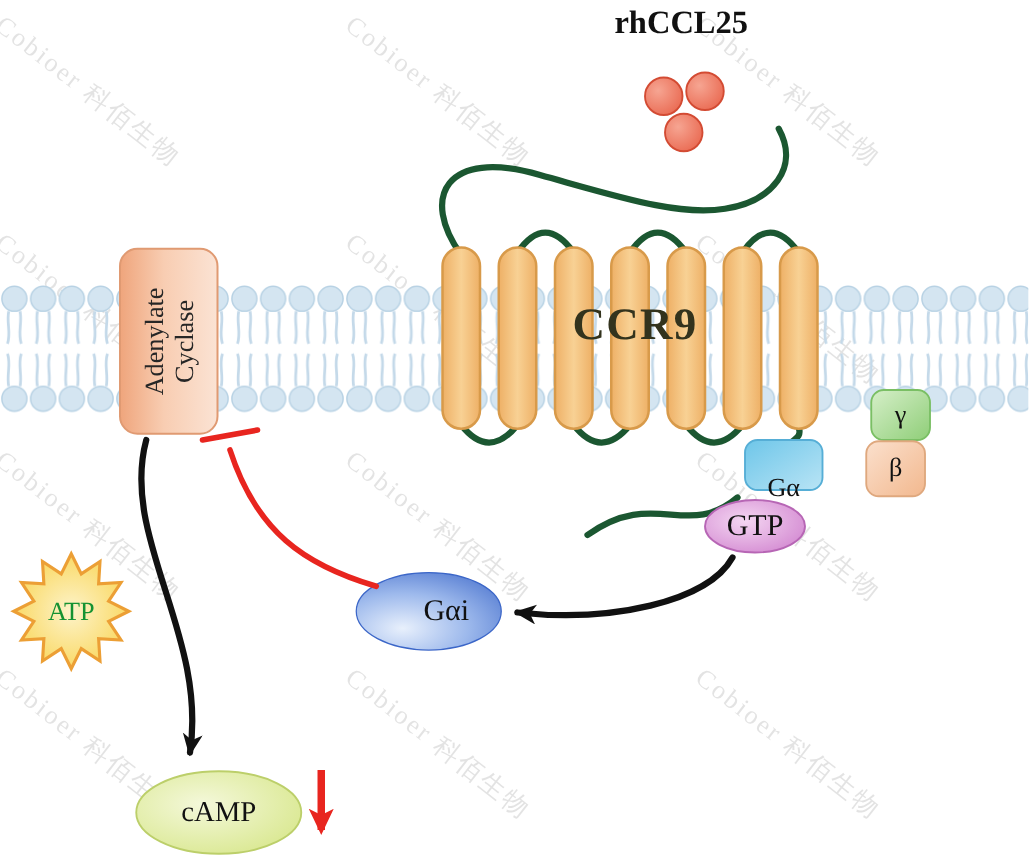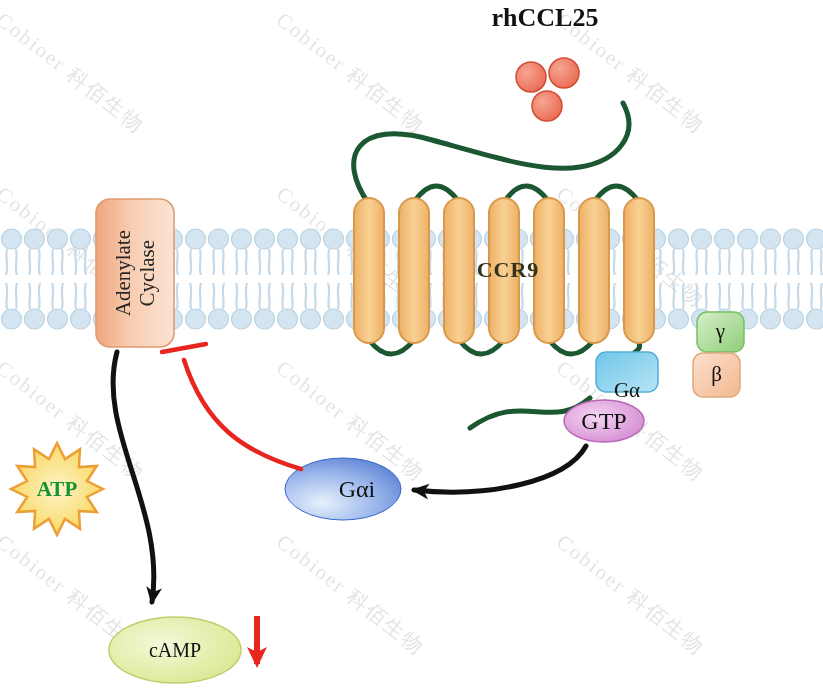--- a/index.html
+++ b/index.html
@@ -14,31 +14,31 @@
     font-size:21px;letter-spacing:2px;color:rgba(90,90,90,0.17);
     user-select:none;pointer-events:none;
   }
   svg.layer{position:absolute;left:0;top:0;z-index:1;}
   
   .label{
     position:absolute;z-index:2;display:flex;align-items:center;justify-content:center;
     color:#111;text-align:center;pointer-events:none;
   }
   .lbl-ligand{left:455px;top:3px;width:180px;height:30px;font-weight:bold;font-size:26px;}
-  .lbl-receptor{left:443px;top:249px;width:130px;height:42px;font-weight:bold;font-size:22px;color:#33331d;letter-spacing:1px;}
+  .lbl-receptor{left:443px;top:238px;width:130px;height:42px;font-weight:bold;font-size:36px;color:#33331d;letter-spacing:1px;}
   .lbl-ac{left:60px;top:198px;width:150px;height:150px;}
   .lbl-ac .rot{transform:rotate(-90deg);font-size:21px;line-height:1.15;color:#262626;}
   .lbl-ac .rot span{display:block;}
   .lbl-galpha{left:597px;top:353px;width:60px;height:38px;font-size:21px;margin-top:18px;}
   .lbl-gtp{left:564px;top:401px;width:80px;height:40px;font-size:24px;}
   .lbl-gamma{left:697px;top:311px;width:47px;height:40px;font-size:21px;}
   .lbl-beta{left:693px;top:352px;width:47px;height:45px;font-size:21px;}
   .lbl-gai{left:300px;top:458px;width:114px;height:62px;font-size:24px;text-align:right;}
-  .lbl-atp{left:19px;top:469px;width:76px;height:40px;font-size:21px;font-weight:bold;color:#159232;}
-  .lbl-camp{left:110px;top:618px;width:130px;height:64px;font-size:20px;text-align:right;}
+  .lbl-atp{left:19px;top:469px;width:76px;height:40px;font-size:21px;font-weight:normal;color:#159232;}
+  .lbl-camp{left:110px;top:618px;width:130px;height:64px;font-size:23px;text-align:right;}
 </style>
 </head>
 <body>
 
 <div class="canvas">
 
   <span class="wm" style="left:8px;top:6px">Cobioer  科佰生物</span>
   <span class="wm" style="left:288px;top:6px">Cobioer  科佰生物</span>
   <span class="wm" style="left:568px;top:6px">Cobioer  科佰生物</span>
   <span class="wm" style="left:8px;top:180px">Cobioer  科佰生物</span>

